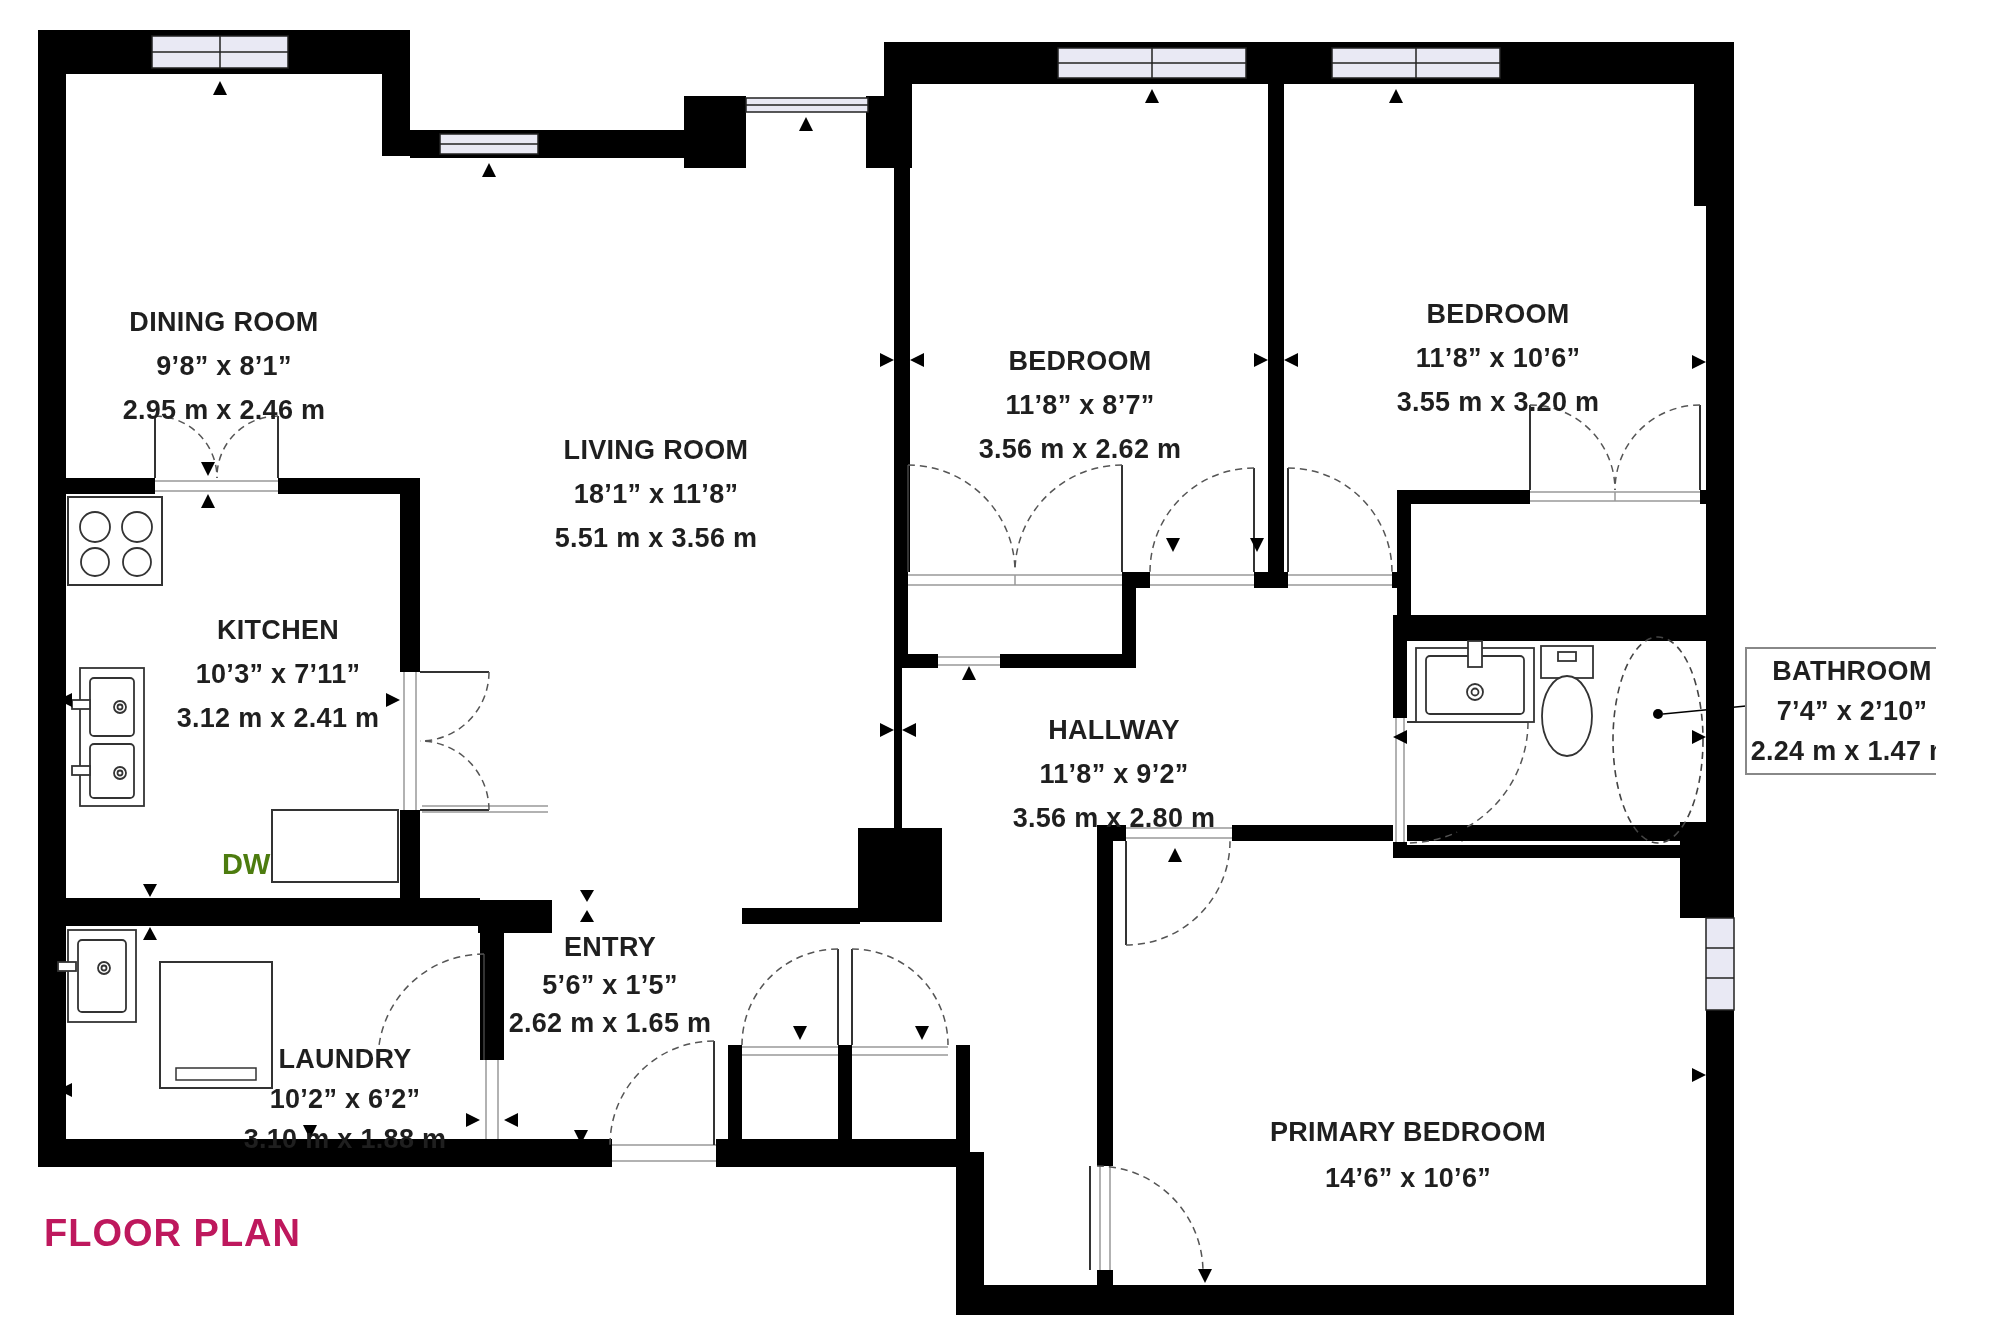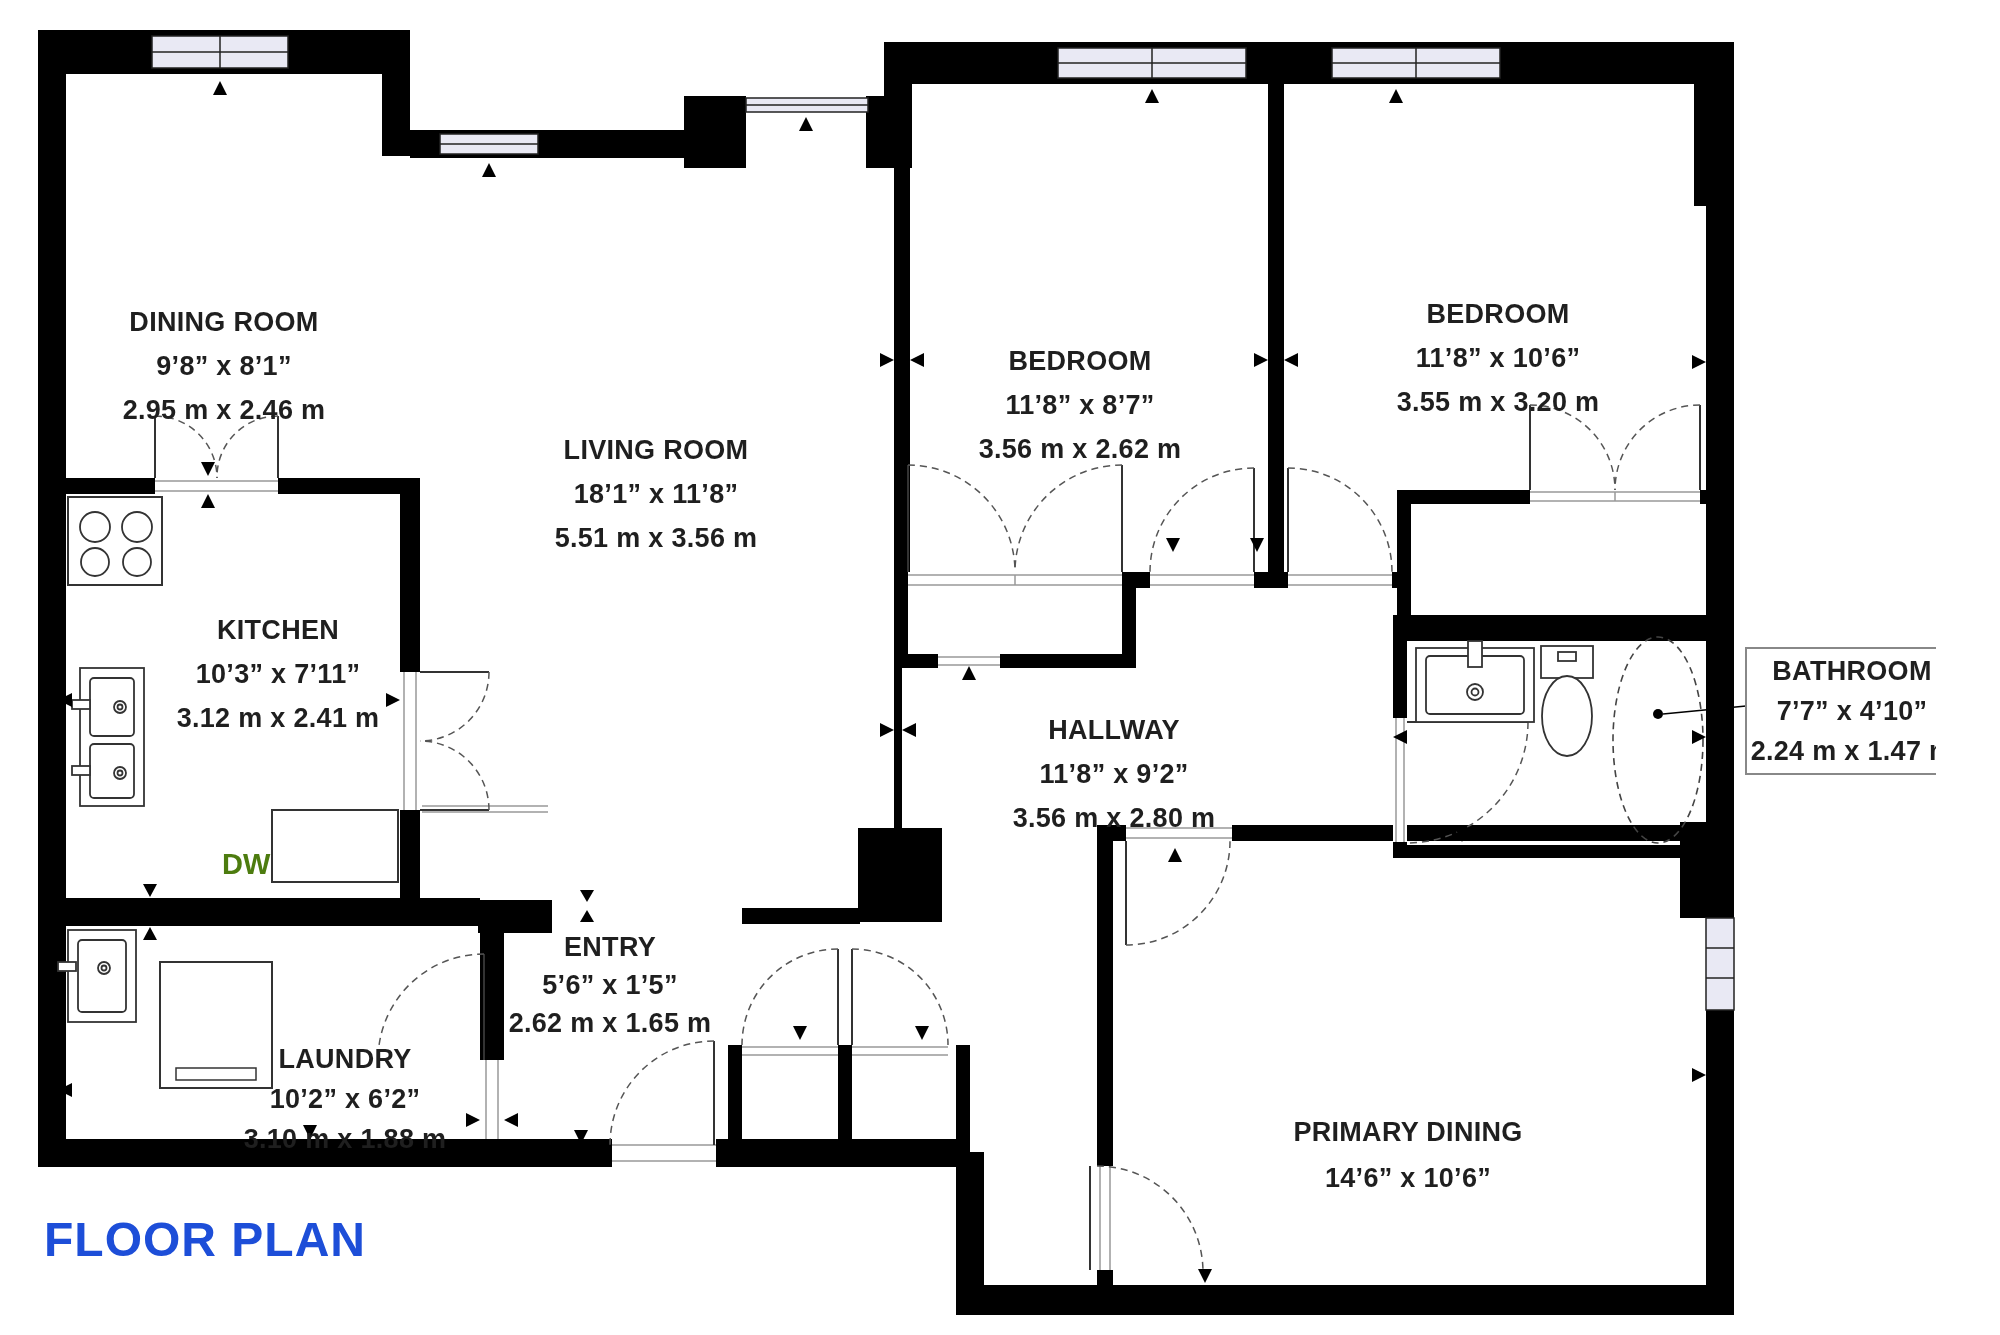--- a/index.html
+++ b/index.html
@@ -4,22 +4,22 @@
 <style>
   html,body{margin:0;padding:0;background:#fff;}
   #plan{position:relative;width:1936px;height:1335px;background:#ffffff;overflow:hidden;
         font-family:Liberation Sans, sans-serif;color:#1f1f1f;}
   #plan svg{position:absolute;left:0;top:0;}
   .room-label{position:absolute;transform:translate(-50%,-50%);text-align:center;
               font-size:27px;font-weight:600;line-height:44px;letter-spacing:.3px;
               white-space:nowrap;color:#1f1f1f;}
   .room-label.wrap{white-space:normal;width:300px;line-height:46px;}
   .small-label{position:absolute;font-size:29px;font-weight:600;color:#4d7c0f;}
-  #floorplan-title{position:absolute;left:44px;top:1212px;font-size:48px;font-weight:600;
-                   letter-spacing:1px;color:#1d4ed8;text-align:right;}
+  #floorplan-title{position:absolute;left:44px;top:1212px;font-size:38px;font-weight:600;
+                   letter-spacing:1px;color:#be185d;text-align:right;}
   #bathroom-label{line-height:40px;}
 </style>
 </head>
 <body>
 
 <div id="plan">
 
 <svg width="2000" height="1335" viewBox="0 0 2000 1335">
 
   <g id="walls" fill="#000" shape-rendering="crispEdges">
@@ -369,26 +369,26 @@
     <div>2.62 m x 1.65 m</div>
   </div>
 
   <div class="room-label" style="left:345px;top:1099px;line-height:40px;">
     <div>LAUNDRY</div>
     <div>10’2” x 6’2”</div>
     <div>3.10 m x 1.88 m</div>
   </div>
 
   <div class="room-label wrap" style="left:1408px;top:1155px;">
-    <div>PRIMARY DINING</div>
+    <div>PRIMARY BEDROOM</div>
     <div>14’6” x 10’6”</div>
   </div>
 
   <div class="room-label" id="bathroom-label" style="left:1852px;top:711px;">
     <div>BATHROOM</div>
-    <div>7’7” x 4’10”</div>
+    <div>7’4” x 2’10”</div>
     <div>2.24 m x 1.47 m</div>
   </div>
 
   <div class="small-label" style="left:222px;top:848px;">DW</div>
 
   <div id="floorplan-title">FLOOR PLAN</div>
 </div>
 
 </body></html>

